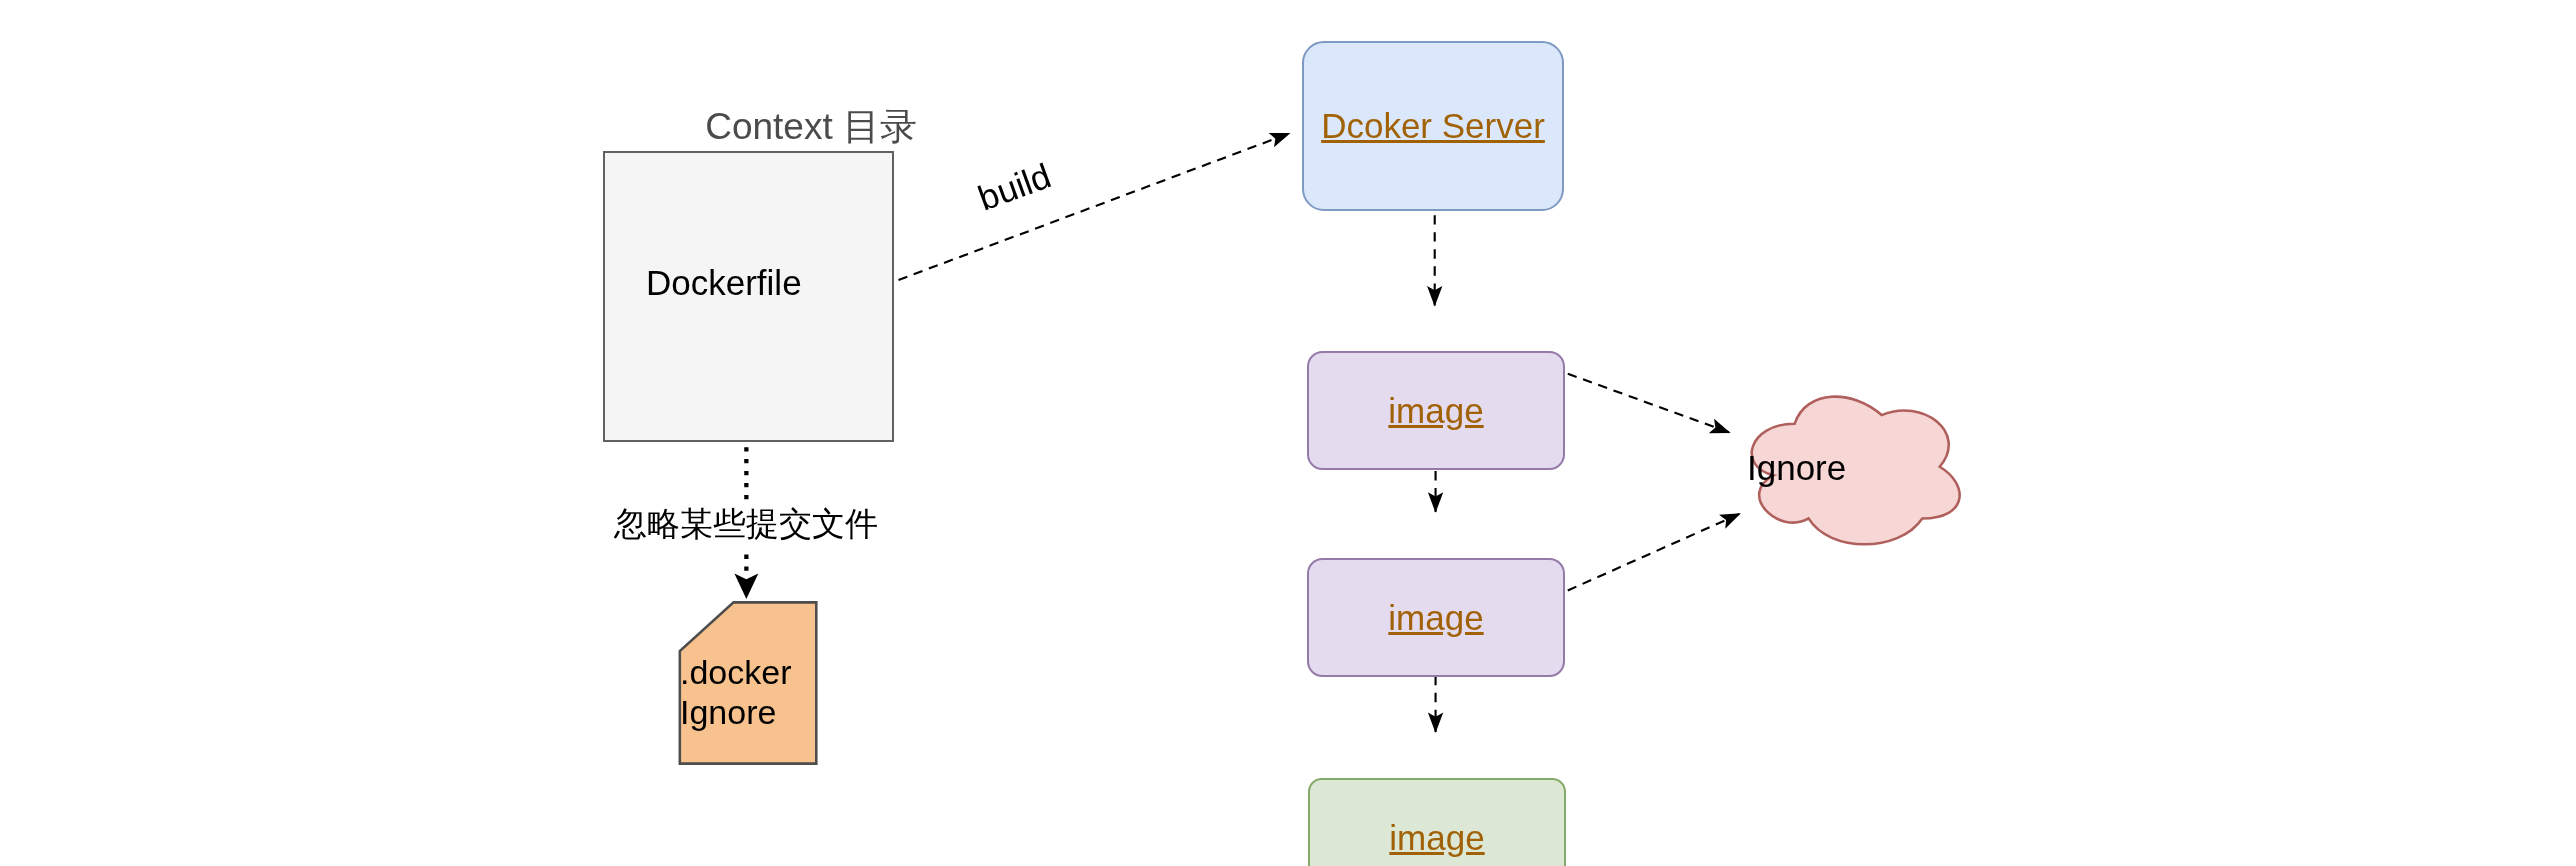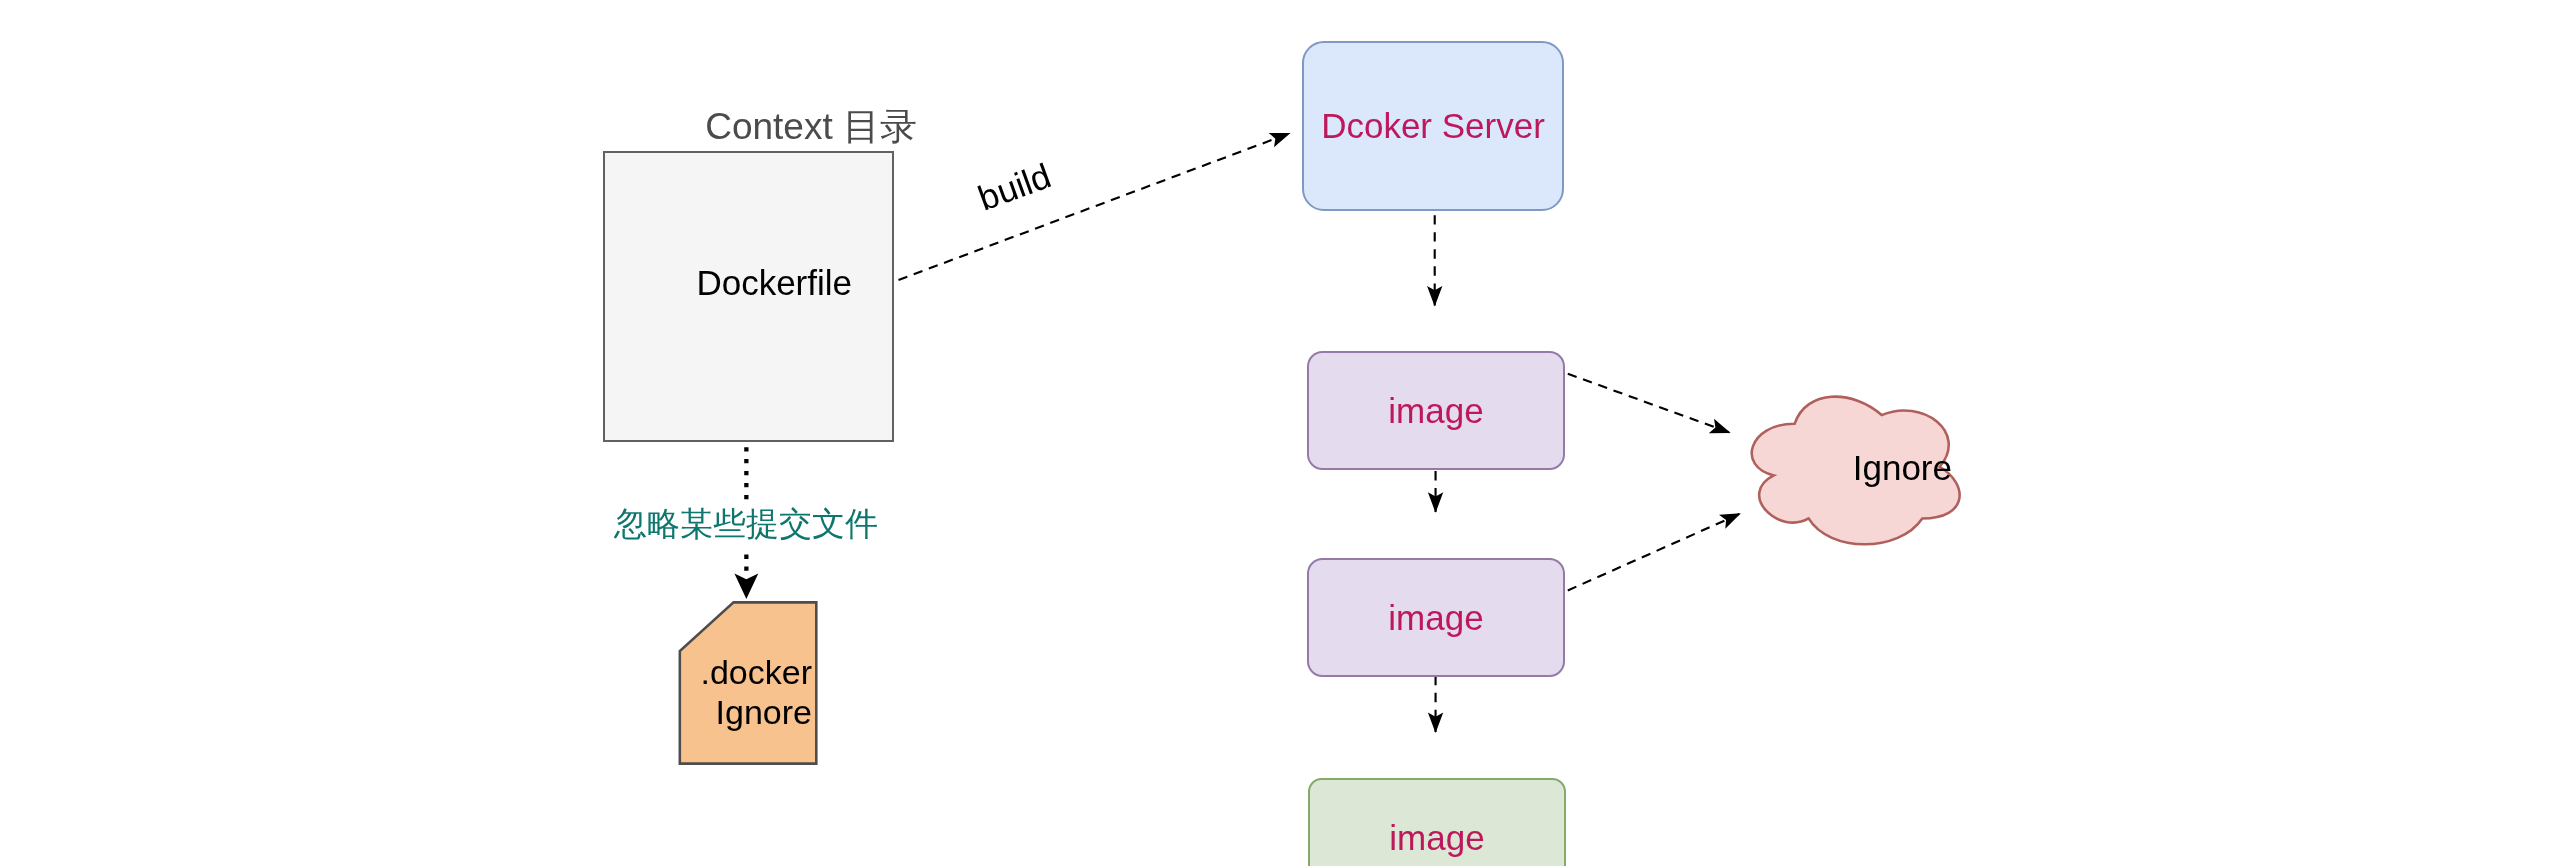--- a/index.html
+++ b/index.html
@@ -13,22 +13,23 @@
   }
   .layer { position: absolute; left: 0; top: 0; }
 
   .node {
     position: absolute;
     display: flex;
     align-items: center;
     justify-content: center;
     box-sizing: border-box;
     font-size: 35px;
-    color: #be185d;
+    color: #a16207;
     text-align: center;
+    text-decoration: underline;
   }
   .ctx-box {
     left: 603px; top: 151px; width: 291px; height: 291px;
     background: #f5f5f5;
     border: 2.6px solid #616161;
   }
   .srv-box {
     left: 1302px; top: 41px; width: 262px; height: 170px;
     background: #dbe8fb;
     border: 2.6px solid #7e99c2;
@@ -45,21 +46,21 @@
   .img-box.two { left: 1307px; top: 519px; }
   .img-box.green {
     left: 1308px; top: 739px;
     background: #dce8d5;
     border-color: #85a969;
     border-radius: 13.6px;
   }
 
   .shape-label {
     position: absolute;
-    text-align: right;
+    text-align: left;
     font-size: 35px;
     color: #000000;
   }
   .lbl-dockerfile { left: 646px; top: 263px; width: 206px; }
   .lbl-cache     { left: 1747px; top: 448px; width: 205px; }
   .lbl-ignorefile{ left: 680px; top: 652px; width: 132px; line-height: 40px; font-size: 34px; }
 
   .diagram-title {
     position: absolute;
     left: 576px; top: 102px; width: 341px;
@@ -73,21 +74,21 @@
     text-align: center;
     font-size: 35px;
     color: #000000;
     transform: rotate(-20deg);
   }
   .edge-label-ignore {
     position: absolute;
     left: 567px; top: 502px; width: 358px;
     text-align: center;
     font-size: 33px;
-    color: #0f766e;
+    color: #000000;
     background: #ffffff;
   }
   .watermark {
     position: absolute;
     right: 13.6px; bottom: 17px;
     font-size: 23px;
     letter-spacing: 0.9px;
     color: #c9c9c9;
     text-shadow: -0.9px -0.9px 0 #8f8f8f, 0.9px 0.9px 0 #ffffff;
   }

